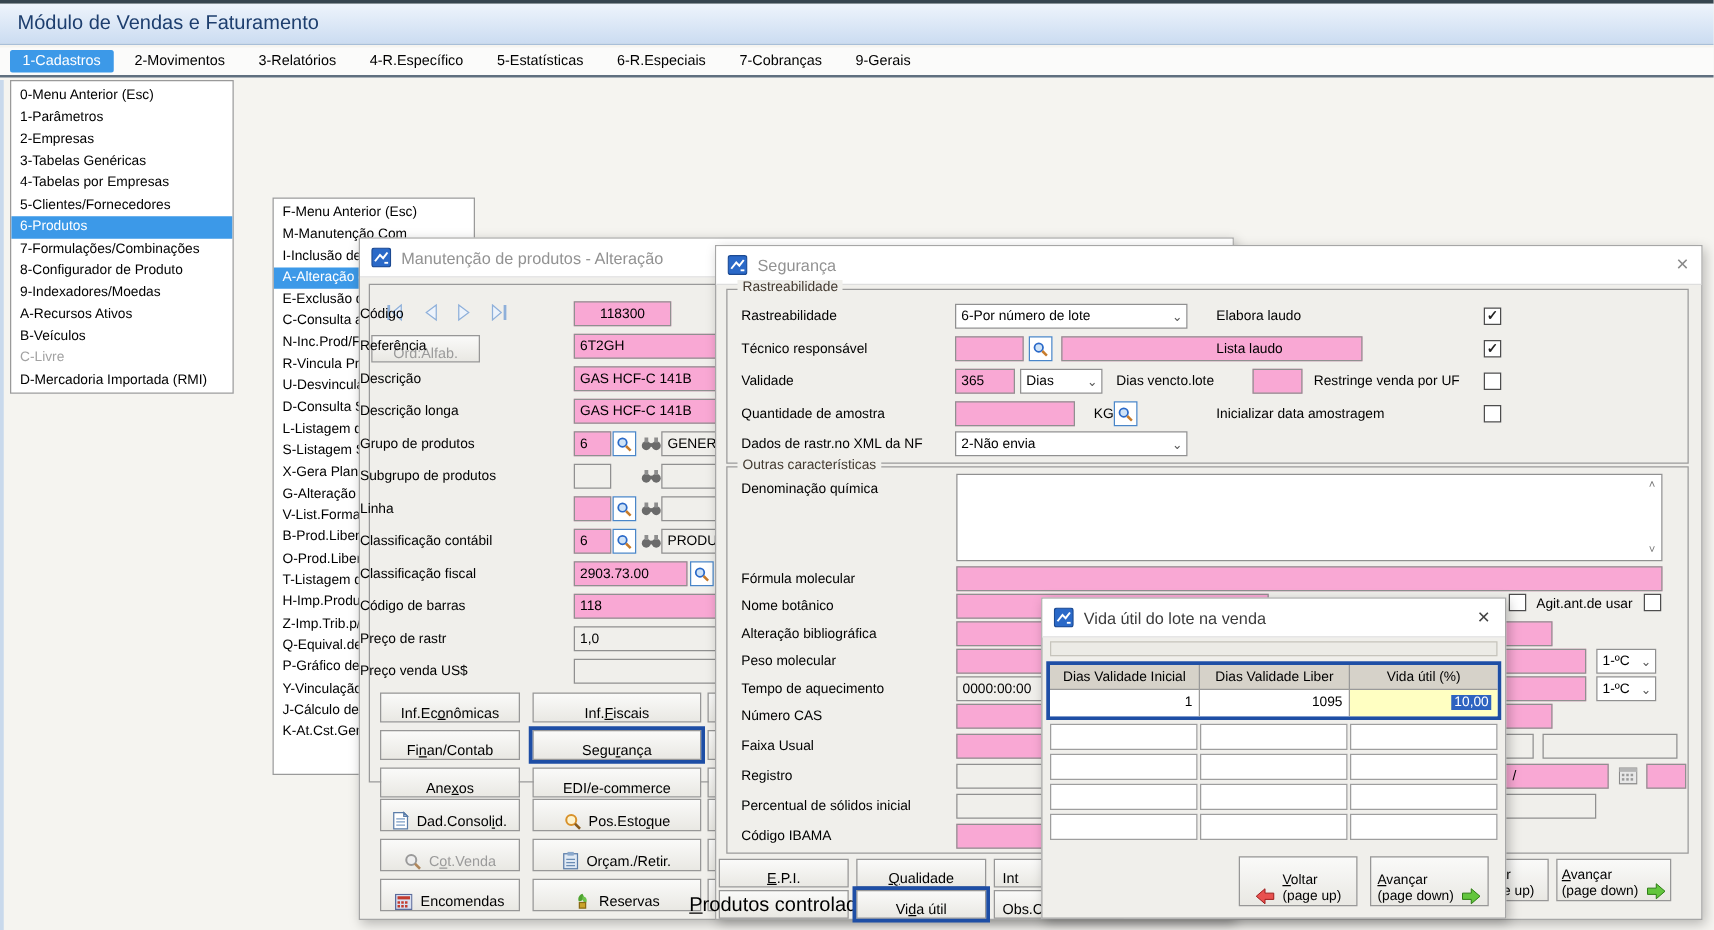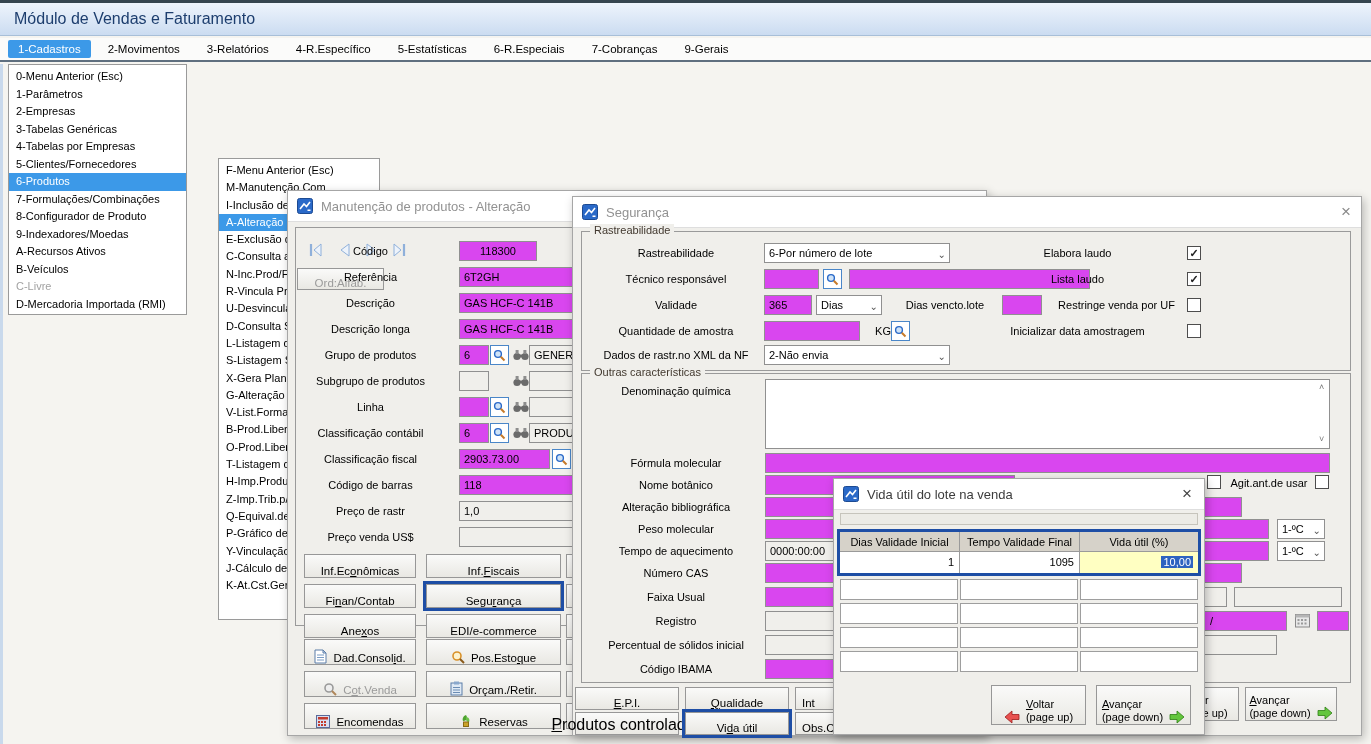--- a/index.html
+++ b/index.html
@@ -23,23 +23,23 @@
   .mi.selected{background:#3c99e8;color:#fff}
   .mi.disabled{color:#a2a2a2}
   
   .dlg{position:absolute;background:#f0efeb;border:1px solid #a6a6a6;box-shadow:2px 3px 9px rgba(0,0,0,.25)}
   .dt{position:absolute;left:0;top:0;right:0;height:31px;background:#fff;border-bottom:1px solid #dedede;
       display:flex;align-items:center;gap:8px;padding-left:9px;font-size:13px;color:#929292}
   .dt.active{color:#3c3c3c}
   .dx{position:absolute;font-size:17px;color:#8a8a8a;line-height:16px;width:18px;text-align:center;top:7px}
   .frame{position:absolute;border:1px solid #9a9a9a}
   .legend{position:absolute;top:-8px;left:8px;background:#f0efeb;padding:0 4px;color:#42392f;white-space:nowrap}
-  .lbl{position:absolute;height:20px;line-height:20px;text-align:center;white-space:nowrap;overflow:hidden}
+  .lbl{position:absolute;height:20px;line-height:20px;text-align:left;white-space:nowrap;overflow:hidden}
   .ul{text-align:right}
-  .fld{position:absolute;height:20px;line-height:18px;background:#d946ef;border:1px solid #909090;
+  .fld{position:absolute;height:20px;line-height:18px;background:#f9a8d4;border:1px solid #909090;
        padding:0 4px;white-space:nowrap;overflow:hidden}
   .ro{background:#f0efeb}
   .num{text-align:left}
   .ctr{text-align:center}
   .area{position:absolute;background:#fff;border:1px solid #909090}
   .btn{position:absolute;display:flex;align-items:flex-end;justify-content:center;gap:6px;
        background:linear-gradient(#fafaf9,#e9e8e3);border:1px solid #979797;white-space:nowrap;font-size:11.5px}
   .btn.left{justify-content:flex-start;padding-left:6px}
   .btn.dis{color:#9b9b9b}
   .ring{outline:3px solid #1e4ea5}
@@ -550,21 +550,21 @@
         <rect x="10.5" y="11.5" width="3" height="1.5" fill="#fff"></rect>
       </svg>
     <span>Vida útil do lote na venda</span>
   </div>
   <span class="dx" style="left:344px;color:#444">×</span>
 
   <div class="strip" style="left:6px;top:34px;width:358px;height:12px"></div>
 
   <div class="abs" style="left:3px;top:50px;width:364px;height:47px;border:3px solid #1e4ea5;background:#fff">
     <div class="cellh" style="left:0;top:0;width:120px">Dias Validade Inicial</div>
-    <div class="cellh" style="left:120px;top:0;width:120px">Tempo Validade Final</div>
+    <div class="cellh" style="left:120px;top:0;width:120px">Dias Validade Liber</div>
     <div class="cellh" style="left:240px;top:0;width:118px;border-right:none">Vida útil (%)</div>
     <div class="cellv" style="left:0;top:20px;width:120px">1</div>
     <div class="cellv" style="left:120px;top:20px;width:120px">1095</div>
     <div class="cellv cellY" style="left:240px;top:20px;width:118px;border-right:none"><span class="selval">10,00</span></div>
   </div>
 
   <div class="erow">
     <div class="c" style="left:6px;top:100px;width:118px"></div>
     <div class="c" style="left:126px;top:100px;width:118px"></div>
     <div class="c" style="left:246px;top:100px;width:118px"></div>

